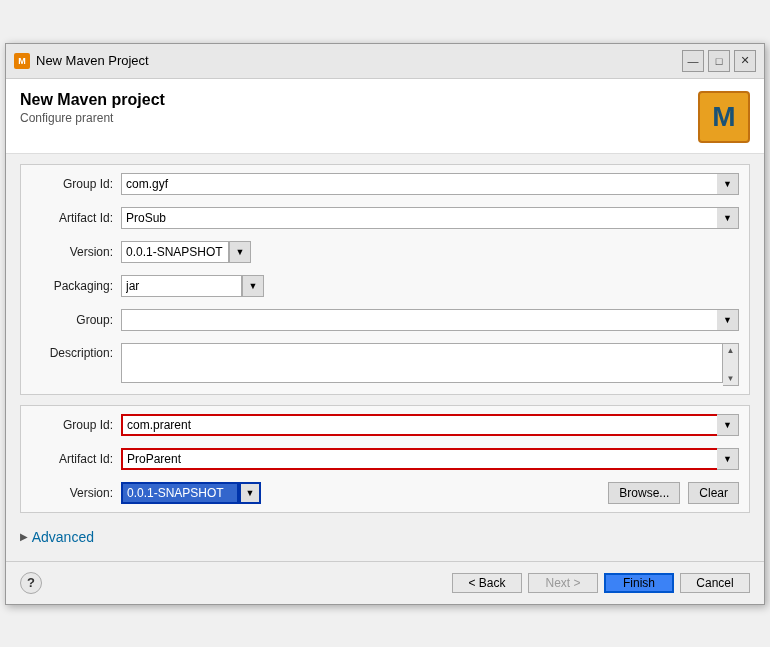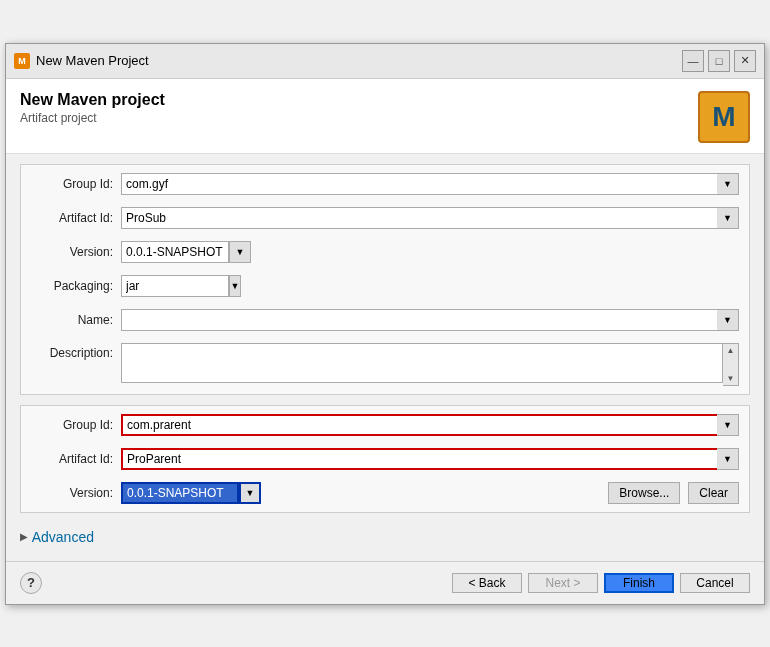--- a/index.html
+++ b/index.html
@@ -304,21 +304,21 @@
     <div class="title-bar-controls">
       <div class="title-bar-btn">—</div>
       <div class="title-bar-btn">□</div>
       <div class="title-bar-btn">✕</div>
     </div>
   </div>
 
   <div class="header-section">
     <div>
       <div class="header-title">New Maven project</div>
-      <div class="header-subtitle">Artifact project</div>
+      <div class="header-subtitle">Configure prarent</div>
     </div>
     <div class="maven-icon">M</div>
   </div>
 
   <div class="content">
 
     <div class="form-grid">
 
       <div class="form-row">
         <span class="form-label">Group Id:</span>
@@ -341,28 +341,28 @@
         <div style="display:flex; align-items:center; gap:0; flex:1;">
           <div style="position:relative; display:flex; align-items:center; width:130px;">
             <input class="form-input version-select-small" type="text" value="0.0.1-SNAPSHOT" style="width: 108px; padding-right: 0px;">
             <div class="select-arrow" style="position:static; width:22px; border-left:none; border:1px solid #aaa; background:#e0e0e0; height:22px;">▼</div>
           </div>
         </div>
       </div>
 
       <div class="form-row">
         <span class="form-label">Packaging:</span>
-        <div style="display:flex; align-items:flex-start; width:120px;">
+        <div style="display:flex; align-items:flex-start; width:143px;">
           <input class="form-input" type="text" value="jar" style="width: 108px;">
           <div class="select-arrow" style="position:static; width:22px; height:22px; border-left:none; border:1px solid #aaa; background:#e0e0e0;">▼</div>
         </div>
       </div>
 
       <div class="form-row">
-        <span class="form-label">Name:</span>
+        <span class="form-label">Group:</span>
         <div class="form-select-wrapper">
           <input class="form-input" type="text" value="" style="">
           <div class="select-arrow">▼</div>
         </div>
       </div>
 
       <div class="form-row" style="align-items:flex-start;">
         <span class="form-label" style="margin-top:3px;">Description:</span>
         <div class="description-wrapper">
           <textarea class="description-input" style="width: calc(100% - 16px); height: 40px;"></textarea>

